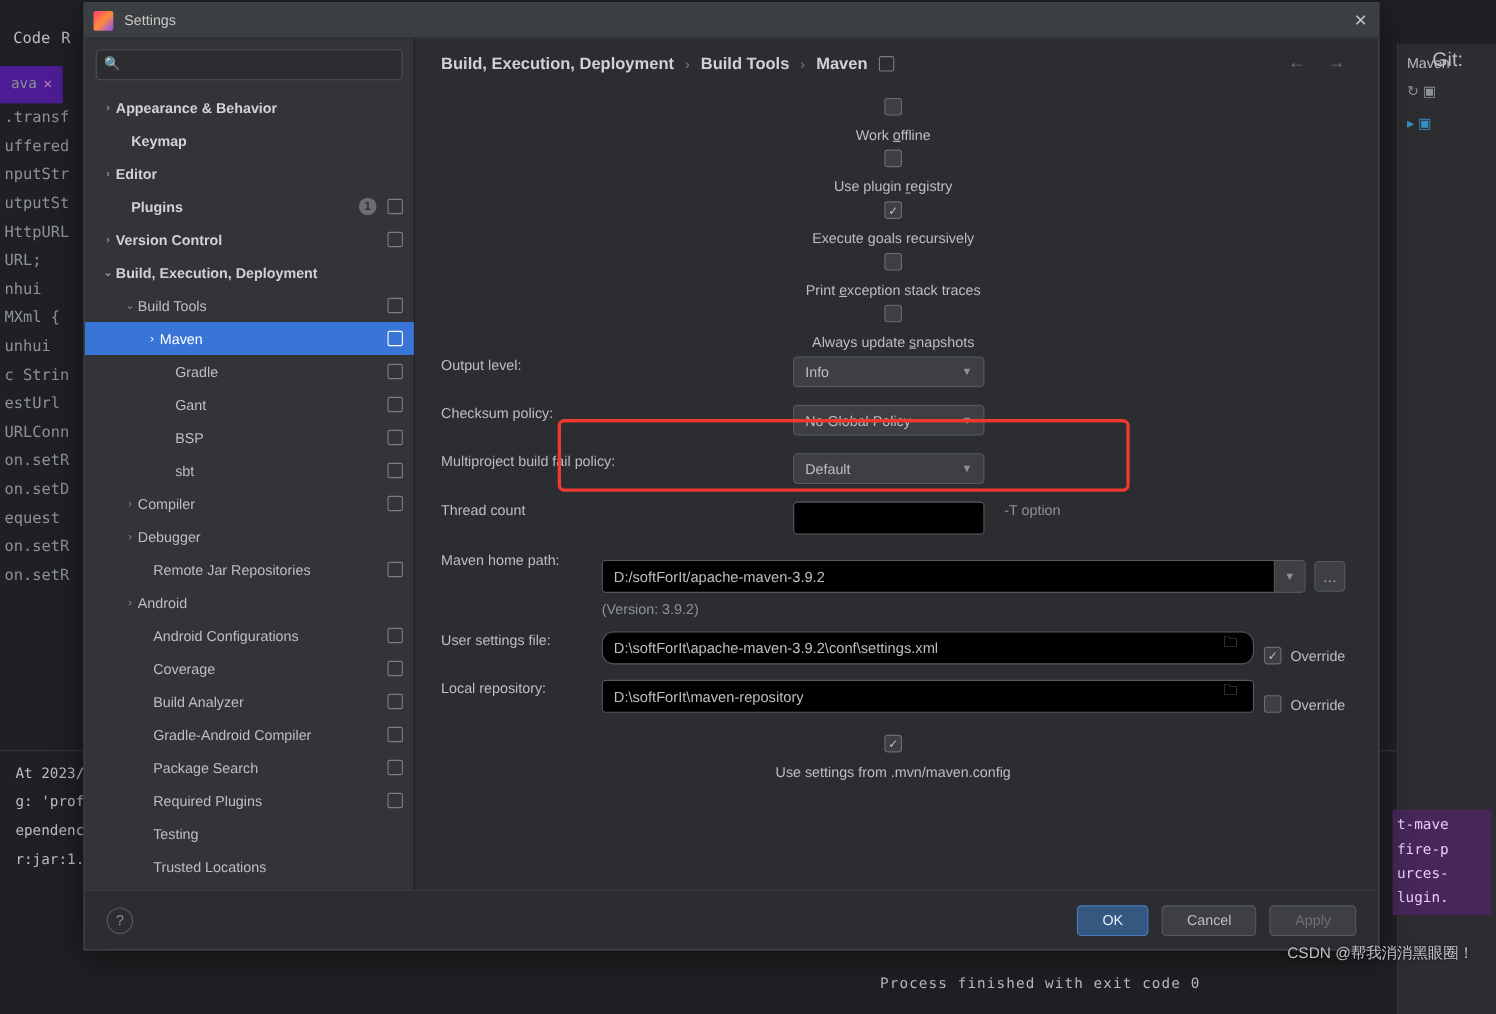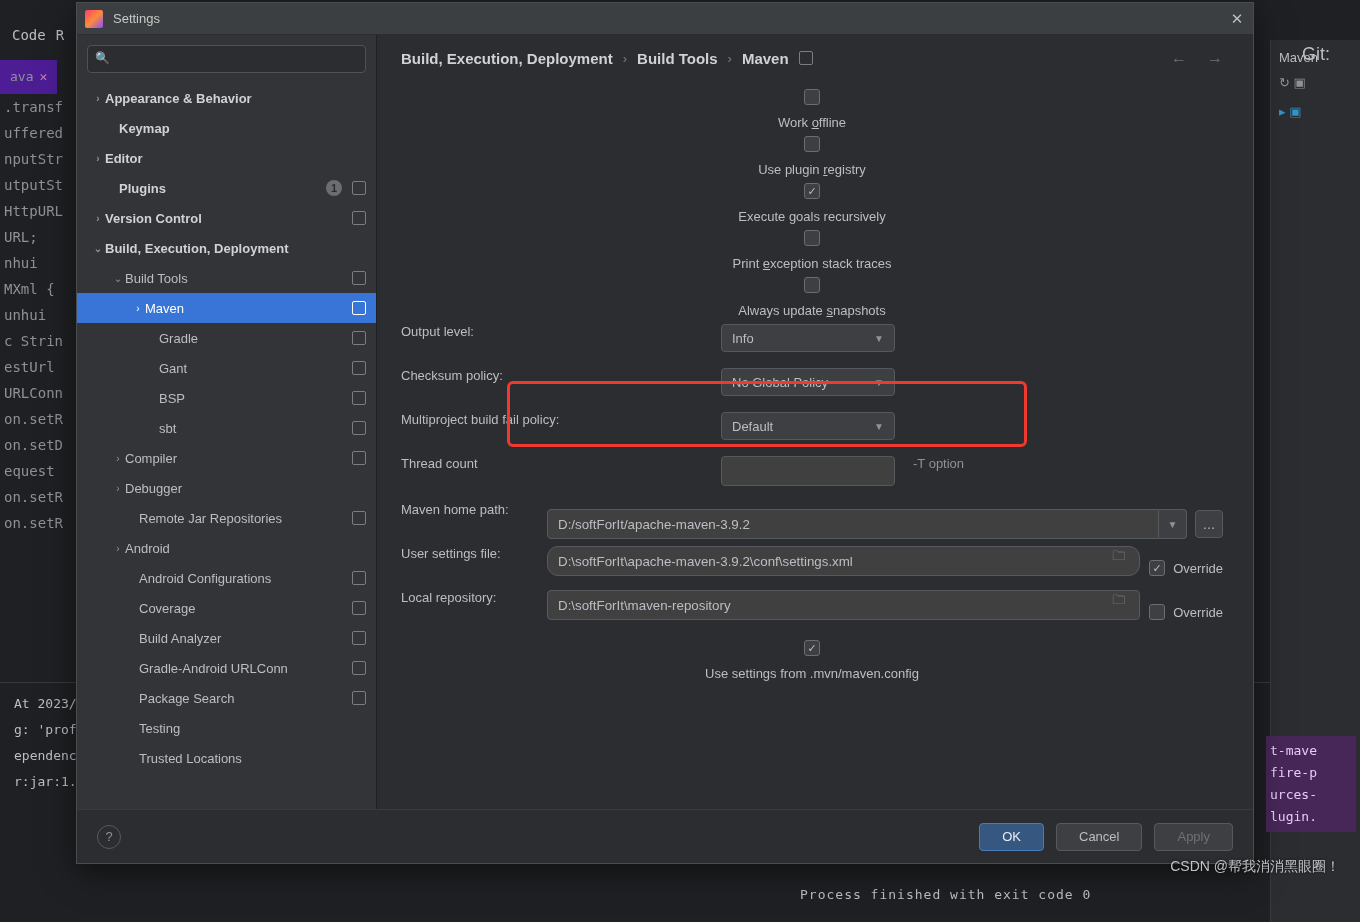--- a/index.html
+++ b/index.html
@@ -97,21 +97,21 @@
   .lbl .ul { text-decoration: underline; }
 
   .field-row { display:flex; min-height:44px; }
   .field-label { width: 320px; color:#bcbec4; }
   .select {
     width:174px; height:28px; background:#3d3f42; border:1px solid #565a5e; border-radius:4px;
     display:flex; align-items:center; padding:0 10px; justify-content:space-between; color:#bcbec4;
   }
   .select .caret { color:#8e9195; font-size:10px; }
   .text-input {
-    height:30px; background:#404040; border:1px solid #565a5e; border-radius:4px;
+    height:30px; background:#000000; border:1px solid #565a5e; border-radius:4px;
     color:#bcbec4; padding:0 10px;
   }
   .hint { color:#8e9195; font-size:13px; }
   .combo-wrap { display:flex; align-items:center; gap:8px; flex:1; }
   .combo { flex:1; display:flex; }
   .combo .text-input { flex:1; border-top-right-radius:0; border-bottom-right-radius:0;}
   .combo .drop { width:28px; height:30px; background:#3d3f42; border:1px solid #565a5e; border-left:0; border-top-right-radius:4px; border-bottom-right-radius:4px; display:flex; align-items:center; justify-content:center; color:#8e9195; font-size:10px;}
   .icon-btn { width:28px; height:28px; background:#3d3f42; border:1px solid #565a5e; border-radius:4px; display:flex; align-items:center; justify-content:center; color:#bcbec4; cursor:pointer;}
   .path-row .text-input { flex:1; }
   .folder-icon { color:#8e9195; margin-left:-28px; margin-right:10px; font-size:13px;}
@@ -312,27 +312,33 @@
             </div>
             <div class="tree-item">
               <span class="spacer" style="width: 48px;"></span>
               <span class="arrow"></span>
               <span class="label">Build Analyzer</span>
               <span class="ide-icon"></span>
             </div>
             <div class="tree-item">
               <span class="spacer" style="width: 48px;"></span>
               <span class="arrow"></span>
-              <span class="label">Gradle-Android URLConn</span>
+              <span class="label">Gradle-Android Compiler</span>
               <span class="ide-icon"></span>
             </div>
             <div class="tree-item">
               <span class="spacer" style="width: 48px;"></span>
               <span class="arrow"></span>
               <span class="label">Package Search</span>
+              <span class="ide-icon"></span>
+            </div>
+            <div class="tree-item">
+              <span class="spacer" style="width: 48px;"></span>
+              <span class="arrow"></span>
+              <span class="label">Required Plugins</span>
               <span class="ide-icon"></span>
             </div>
             <div class="tree-item">
               <span class="spacer" style="width: 48px;"></span>
               <span class="arrow"></span>
               <span class="label">Testing</span>
             </div>
             <div class="tree-item">
               <span class="spacer" style="width: 48px;"></span>
               <span class="arrow"></span>
@@ -417,20 +423,24 @@
           <div class="combo-wrap">
             <div class="combo">
               <input class="text-input" value="D:/softForIt/apache-maven-3.9.2" style="">
               <div class="drop">
                   <span>▼</span>
                 </div>
             </div>
             <div class="icon-btn">…</div>
           </div>
         </div>
+        <div class="field-row" style="min-height:28px">
+          <div style="width:146px"></div>
+          <span class="hint">(Version: 3.9.2)</span>
+        </div>
 
         <div class="field-row path-row">
           <div class="field-label" style="width:146px">
             <span>User </span><span class="ul">s</span><span>ettings file:</span>
           </div>
           <input class="text-input" style="flex: 1 1 0%; border-radius: 11px;" value="D:\softForIt\apache-maven-3.9.2\conf\settings.xml">
           <span class="folder-icon">🗀</span>
           <div class="override">
             <span class="chk checked"></span>
             <span>Override</span>

